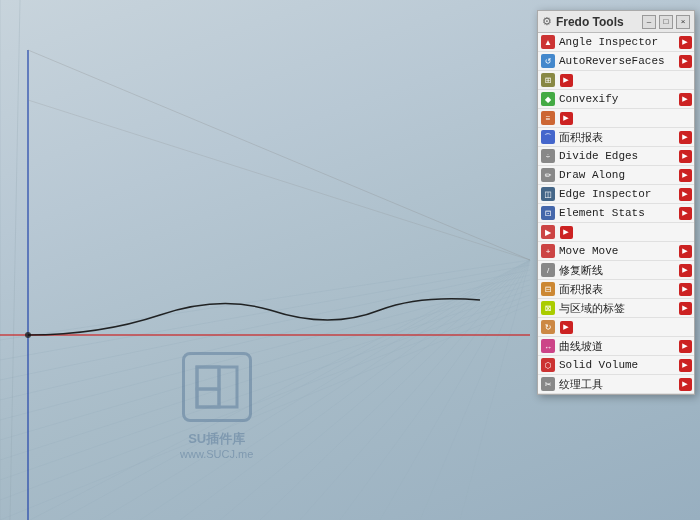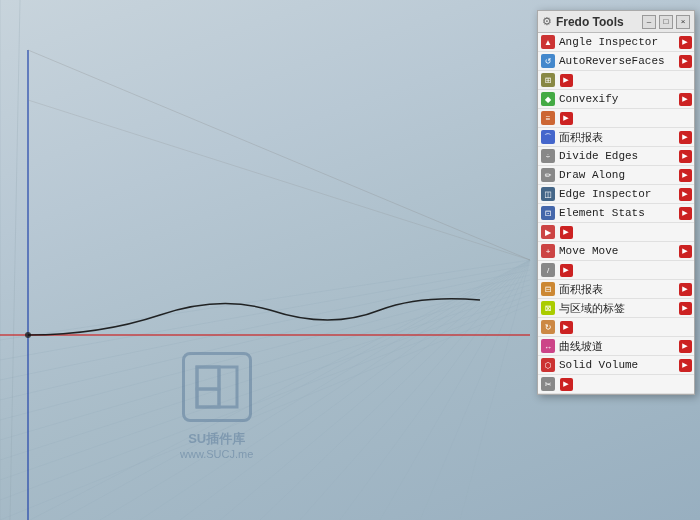--- a/index.html
+++ b/index.html
@@ -347,20 +347,21 @@
     <div class="tool-arrow">
       <div style="width:13px;height:13px;background:#cc2222;border-radius:2px;display:flex;align-items:center;justify-content:center;">
         <span style="color:white;font-size:7px;">▶</span>
       </div>
     </div>
   </div>
       <div class="tool-item">
     <div class="tool-icon">
       <div style="width:14px;height:14px;background:#888888;border-radius:2px;display:flex;align-items:center;justify-content:center;font-size:8px;color:white;">/</div>
     </div>
+    <span class="tool-label">修复断线</span>
     <div class="tool-arrow">
       <div style="width:13px;height:13px;background:#cc2222;border-radius:2px;display:flex;align-items:center;justify-content:center;">
         <span style="color:white;font-size:7px;">▶</span>
       </div>
     </div>
   </div>
       <div class="tool-item">
     <div class="tool-icon">
       <div style="width:14px;height:14px;background:#cc8833;border-radius:2px;display:flex;align-items:center;justify-content:center;font-size:8px;color:white;">⊟</div>
     </div>
@@ -411,20 +412,21 @@
     <div class="tool-arrow">
       <div style="width:13px;height:13px;background:#cc2222;border-radius:2px;display:flex;align-items:center;justify-content:center;">
         <span style="color:white;font-size:7px;">▶</span>
       </div>
     </div>
   </div>
       <div class="tool-item">
     <div class="tool-icon">
       <div style="width:14px;height:14px;background:#888888;border-radius:2px;display:flex;align-items:center;justify-content:center;font-size:8px;color:white;">✂</div>
     </div>
+    <span class="tool-label">纹理工具</span>
     <div class="tool-arrow">
       <div style="width:13px;height:13px;background:#cc2222;border-radius:2px;display:flex;align-items:center;justify-content:center;">
         <span style="color:white;font-size:7px;">▶</span>
       </div>
     </div>
   </div>
     </div>
 </div>
 
 </body></html>

